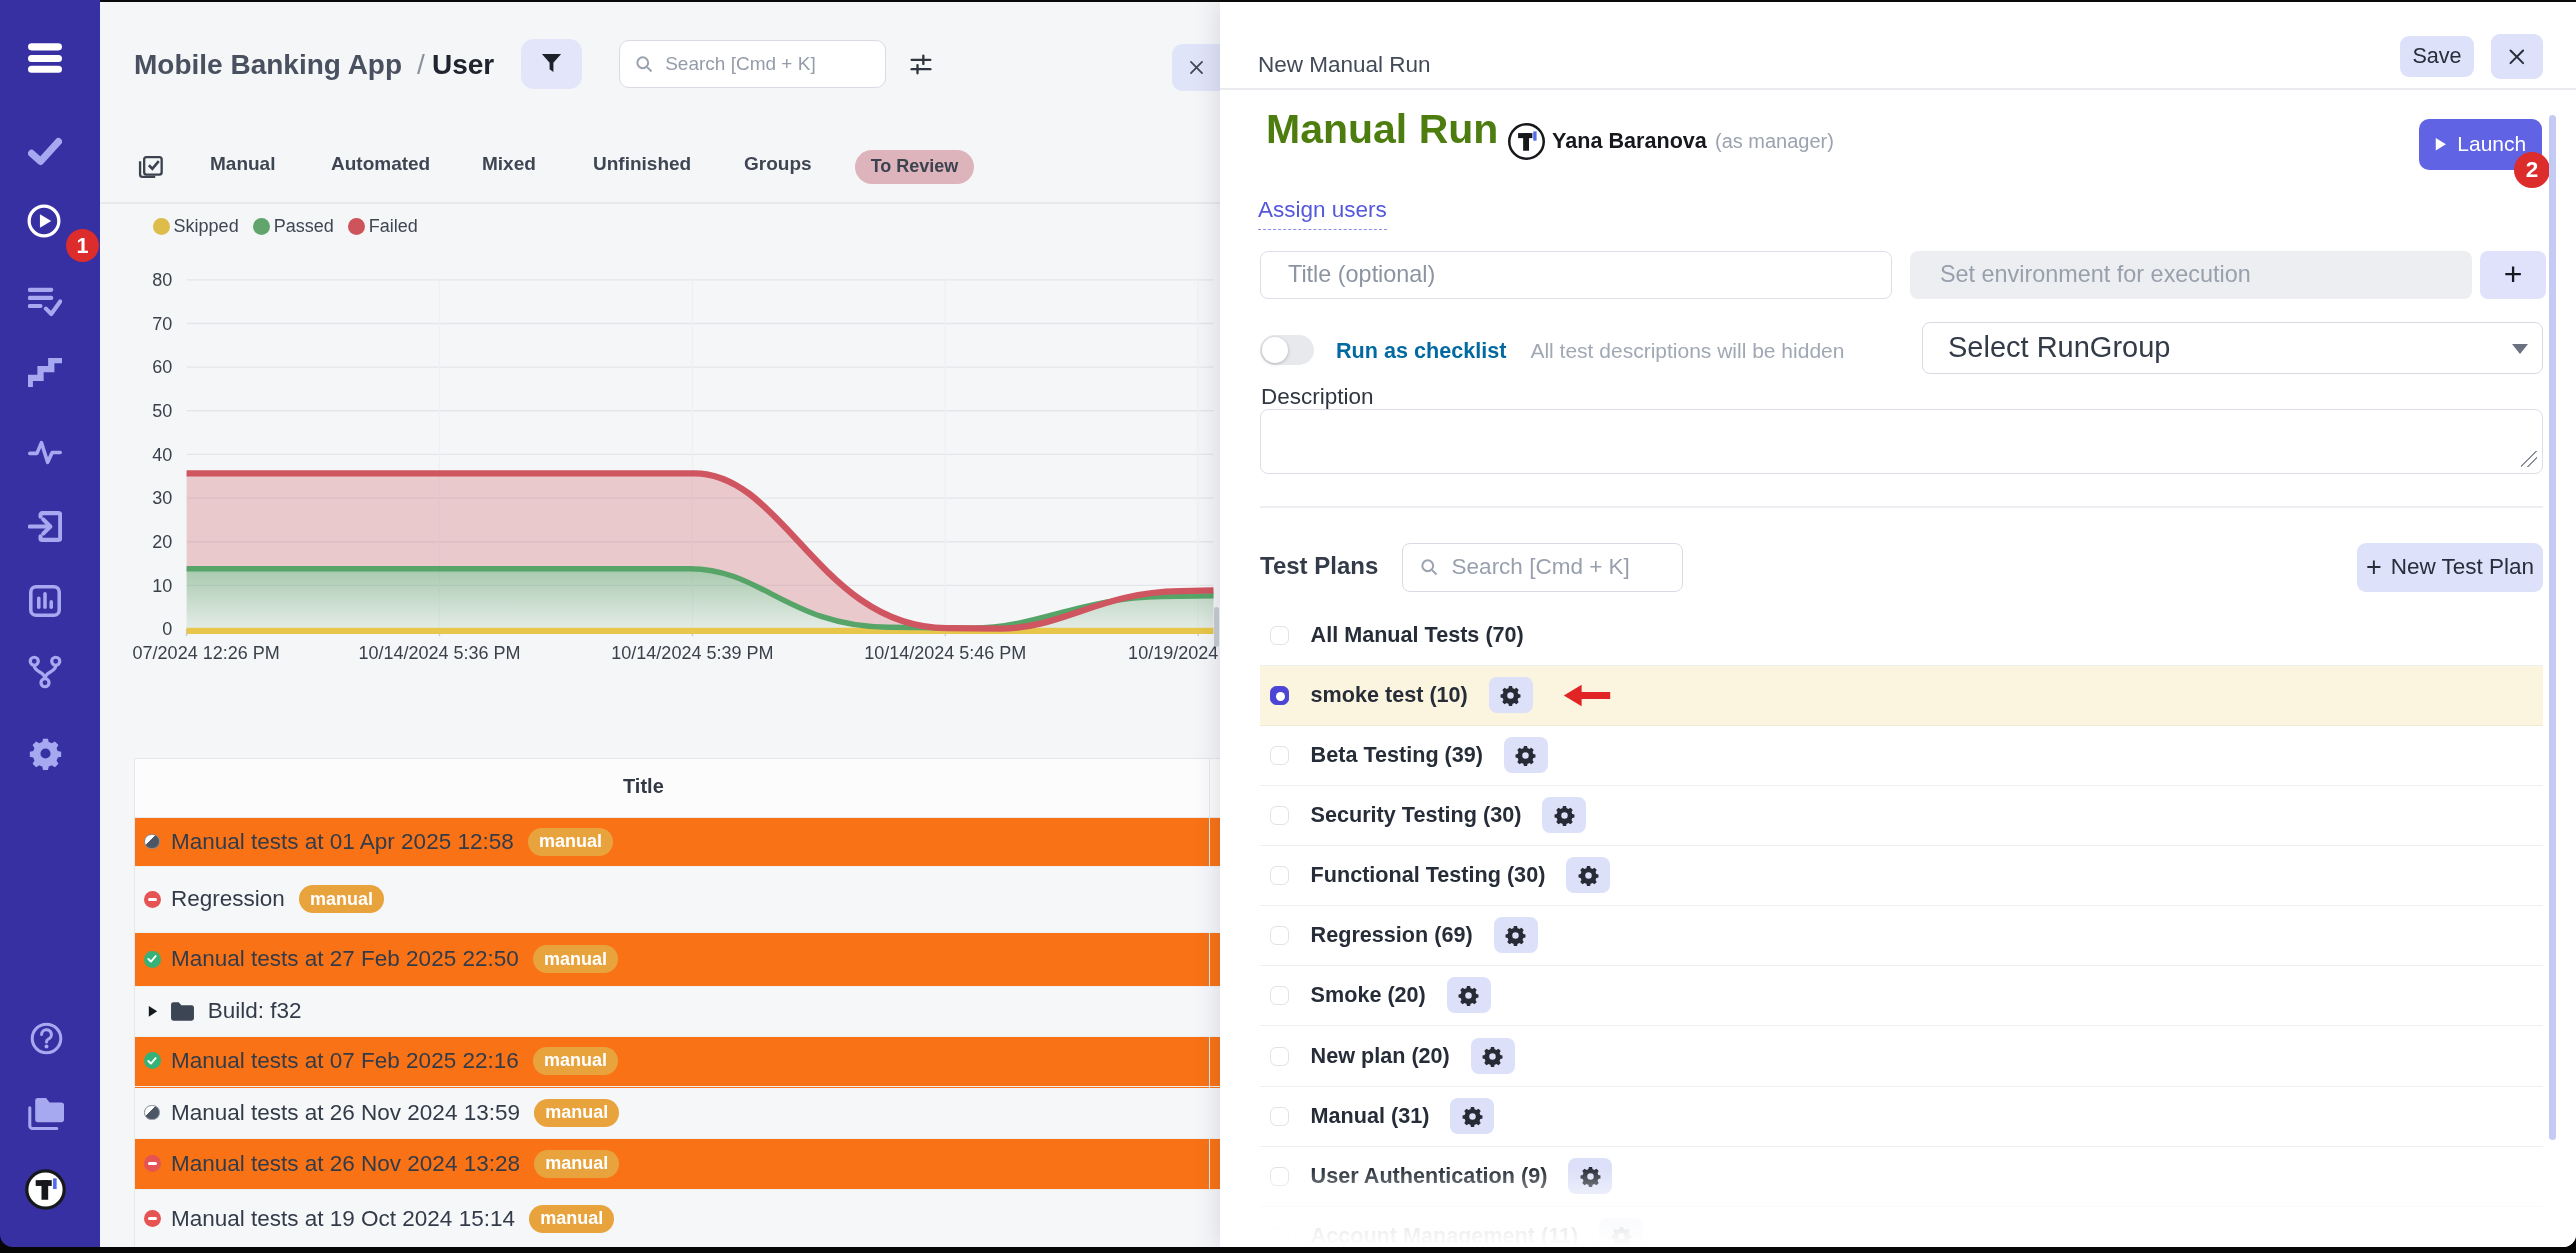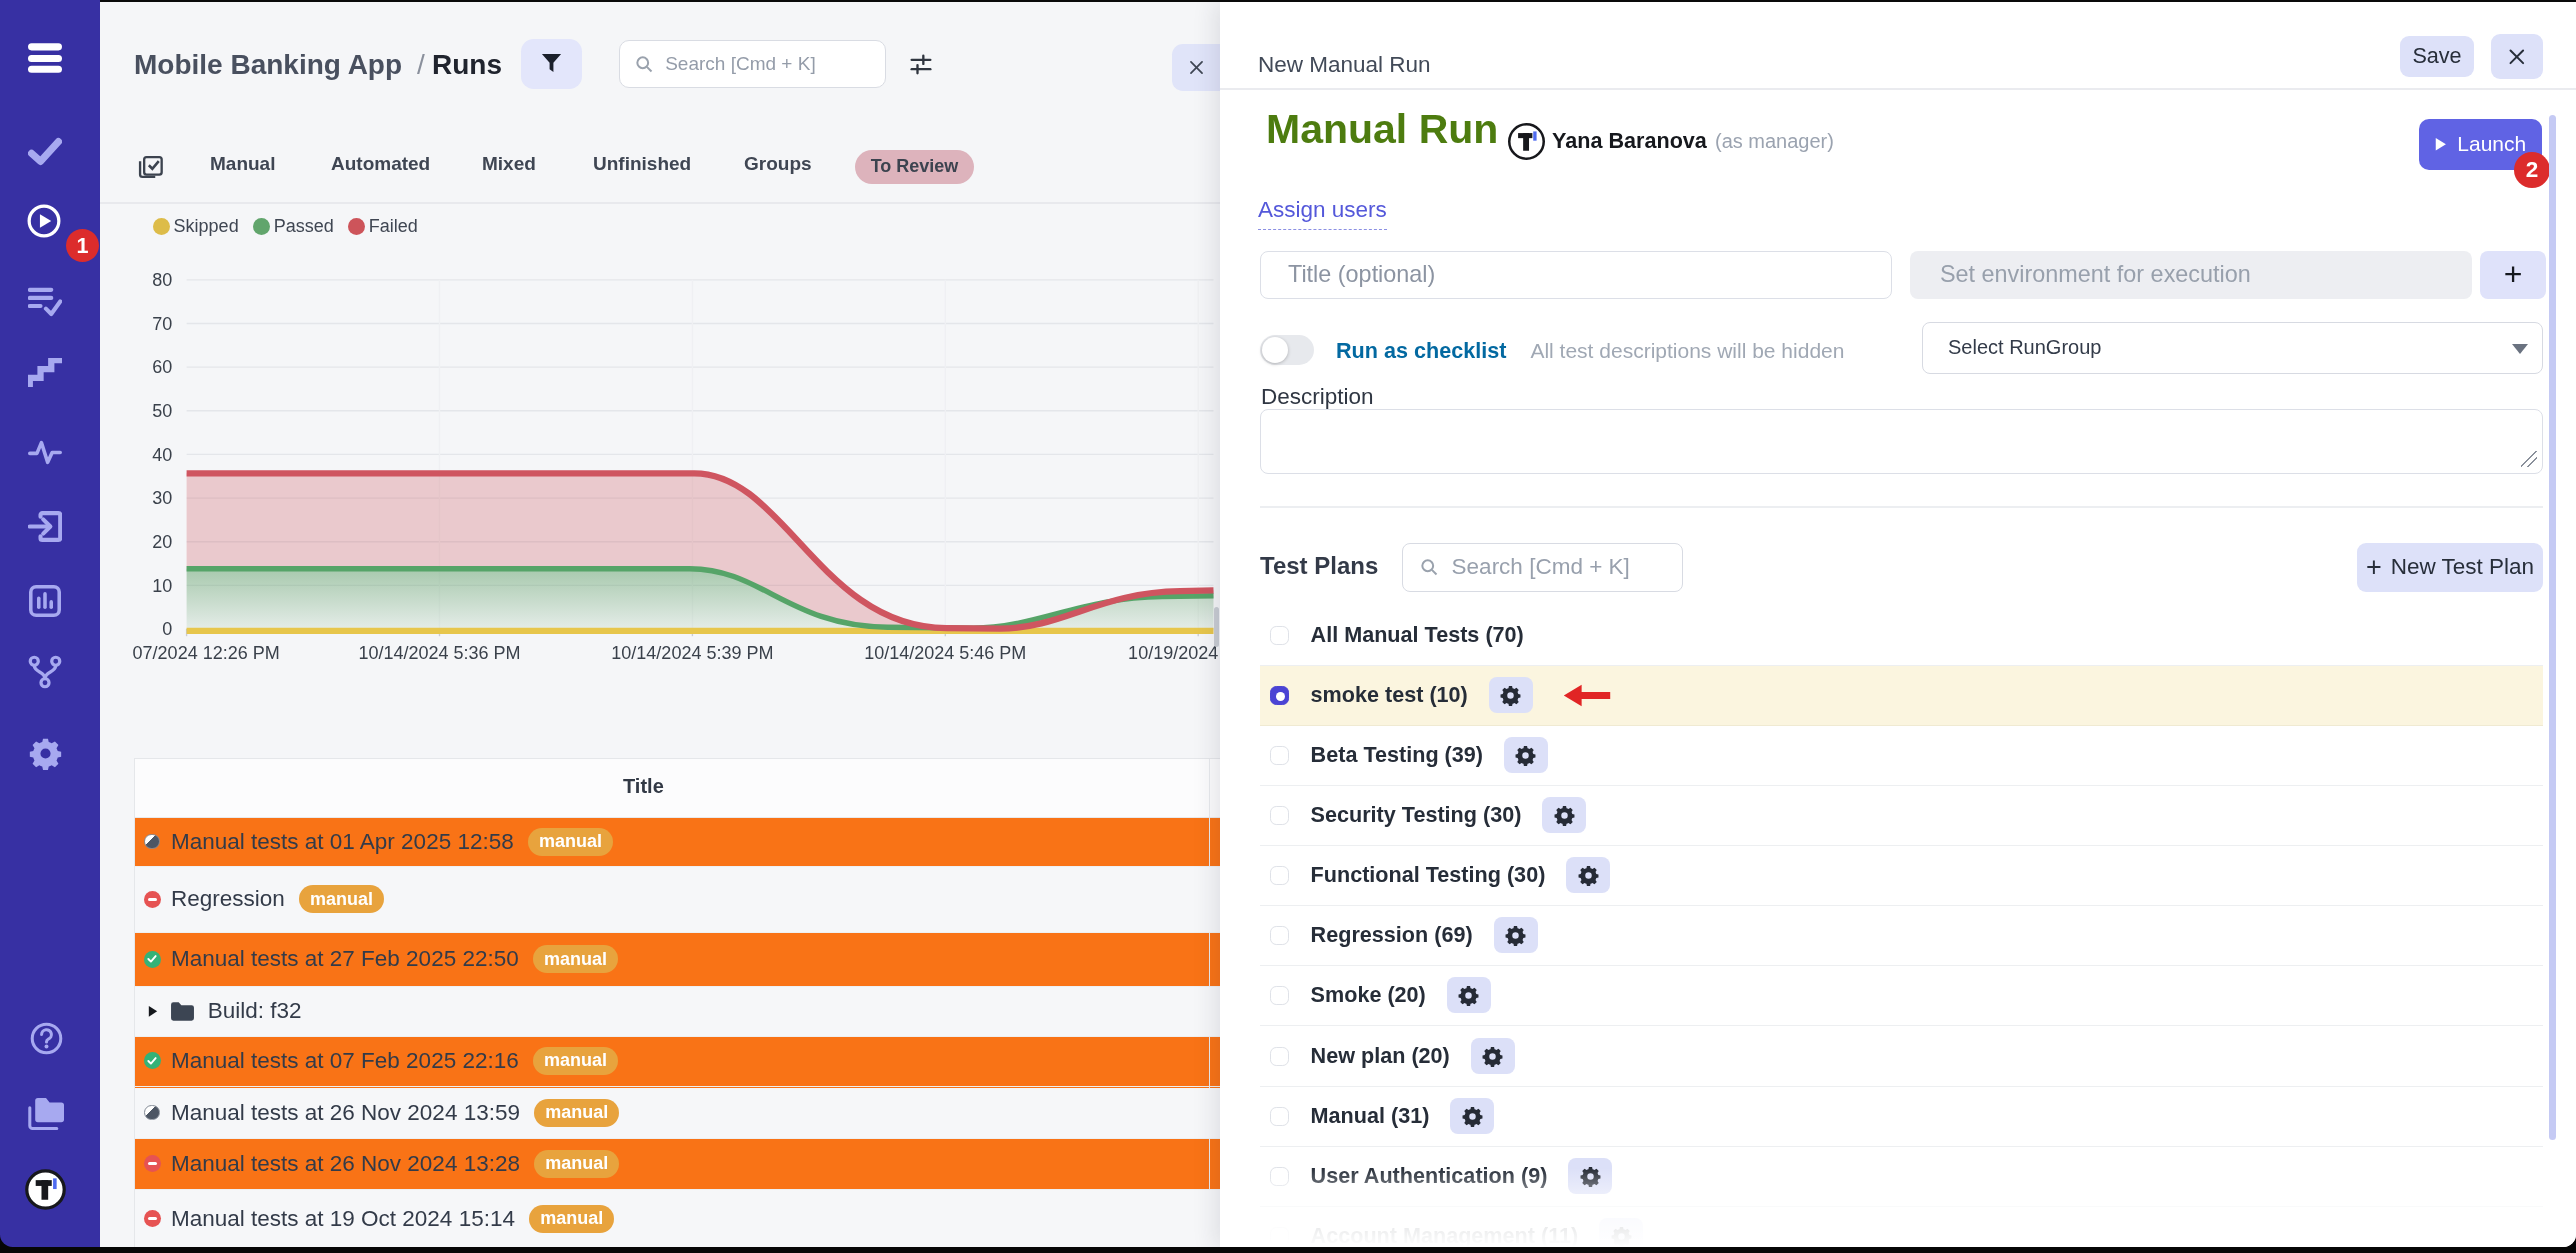--- a/index.html
+++ b/index.html
@@ -58,21 +58,21 @@
 #assign { position:absolute; left:38px; top:195px; font-size:22.5px; color:#5458da; border-bottom:1.8px dashed #8b8fe3; padding-bottom:6.3px; }
 .inp { position:absolute; border-radius:8px; display:flex; align-items:center; }
 #tinput { left:40px; top:249px; width:632px; height:48px; background:#fff; border:1.8px solid #dcdfe7; padding-left:27px; font-size:23.4px; color:#8c94a2; }
 #einput { left:690px; top:249px; width:562px; height:48px; background:#edeef2; padding-left:30px; font-size:23.4px; color:#98a0ac; }
 #plusbtn { position:absolute; left:1260px; top:249px; width:66px; height:48px; background:#dfe2fa; border-radius:8px; display:flex; align-items:center; justify-content:center; font-size:32px; color:#15181e; font-weight:400;}
 #toggle { position:absolute; left:40px; top:333px; width:54px; height:30px; background:#e7e9ed; border-radius:15.3px; }
 #toggle .knob { position:absolute; left:1.8px; top:1.8px; width:26px; height:26px; background:#fff; border-radius:50%; box-shadow:0 0.9px 3.6px rgba(0,0,0,0.25); }
 #runrow { position:absolute; left:116px; top:324px; height:50px; display:flex; align-items:center; }
 #runchk { font-size:21.6px; font-weight:bold; color:#0369a1; }
 #runhint { margin-left:24px; font-size:21px; color:#a0a8b4; }
-#select { position:absolute; left:702px; top:320px; width:621px; height:52px; border:1.8px solid #d7dae2; border-radius:8px; background:#fff; display:flex; align-items:center; padding-left:25px; font-size:20px; color:#333b49; }
+#select { position:absolute; left:702px; top:320px; width:621px; height:52px; border:1.8px solid #d7dae2; border-radius:8px; background:#fff; display:flex; align-items:center; padding-left:25px; font-size:29px; color:#333b49; }
 #selcaret { position:absolute; left:1292px; top:342px; width:0; height:0; border-left:8px solid transparent; border-right:8px solid transparent; border-top:10.8px solid #6a7280; }
 #desclabel { position:absolute; left:41px; top:382px; font-size:22.5px; color:#2f3642; }
 #descarea { position:absolute; left:40px; top:407px; width:1283px; height:65px; border:1.8px solid #dcdfe7; border-radius:8px; background:#fff; }
 #resizer { position:absolute; right:5.4px; bottom:5.4px; width:16px; height:16px;
   background:linear-gradient(135deg, transparent 45%, #8a909b 45%, #8a909b 52%, transparent 52%, transparent 68%, #8a909b 68%, #8a909b 75%, transparent 75%); }
 #dsep { position:absolute; left:40px; top:504px; width:1283px; height:1.8px; background:#eceef1; }
 #tplabel { position:absolute; left:40px; top:550px; font-size:24px; font-weight:bold; color:#333a48; }
 #tpsearch { position:absolute; left:182px; top:541px; width:281px; height:49px; background:#fff; border:1.8px solid #d8dbe3; border-radius:8px; display:flex; align-items:center; padding-left:16px; font-size:22.5px; color:#98a0ad; }
 #tpsearch svg { margin-right:12.6px; }
 #newplan { position:absolute; left:1137px; top:541px; width:186px; height:49px; font-size:22.5px; }
@@ -182,21 +182,21 @@
           <svg width="41" height="41" viewBox="0 0 46 46">
             <circle cx="23" cy="23" r="21" fill="#fff" stroke="#17181c" stroke-width="3.6"></circle>
             <rect x="12" y="12.5" width="18" height="6.5" fill="#17181c"></rect>
             <rect x="18.5" y="12.5" width="7.5" height="22" fill="#17181c"></rect>
             <rect x="31.5" y="10.5" width="4" height="12" fill="#4f6bf0"></rect>
           </svg>
         </div>
       </div>
   <div id="topstrip"></div>
   <div id="main">
-    <div id="crumbs">Mobile Banking App <span class="sl">/</span><span class="runs">Runs</span></div>
+    <div id="crumbs">Mobile Banking App <span class="sl">/</span><span class="runs">User</span></div>
     <div id="filterbtn">
       <svg width="27" height="27" viewBox="0 0 24 24" fill="#1b202b">
             <path d="M3.5 3.5 h17 l-6.8 7.8 v8.2 l-3.4 -2.3 v-5.9 z"></path>
           </svg>
     </div>
     <div id="searchbox">
       <svg width="20" height="20" viewBox="0 0 24 24" fill="none" stroke="#9aa2ad" stroke-width="2.4">
             <circle cx="10.5" cy="10.5" r="6.5"></circle>
             <line x1="15.5" y1="15.5" x2="21" y2="21"></line>
           </svg>

